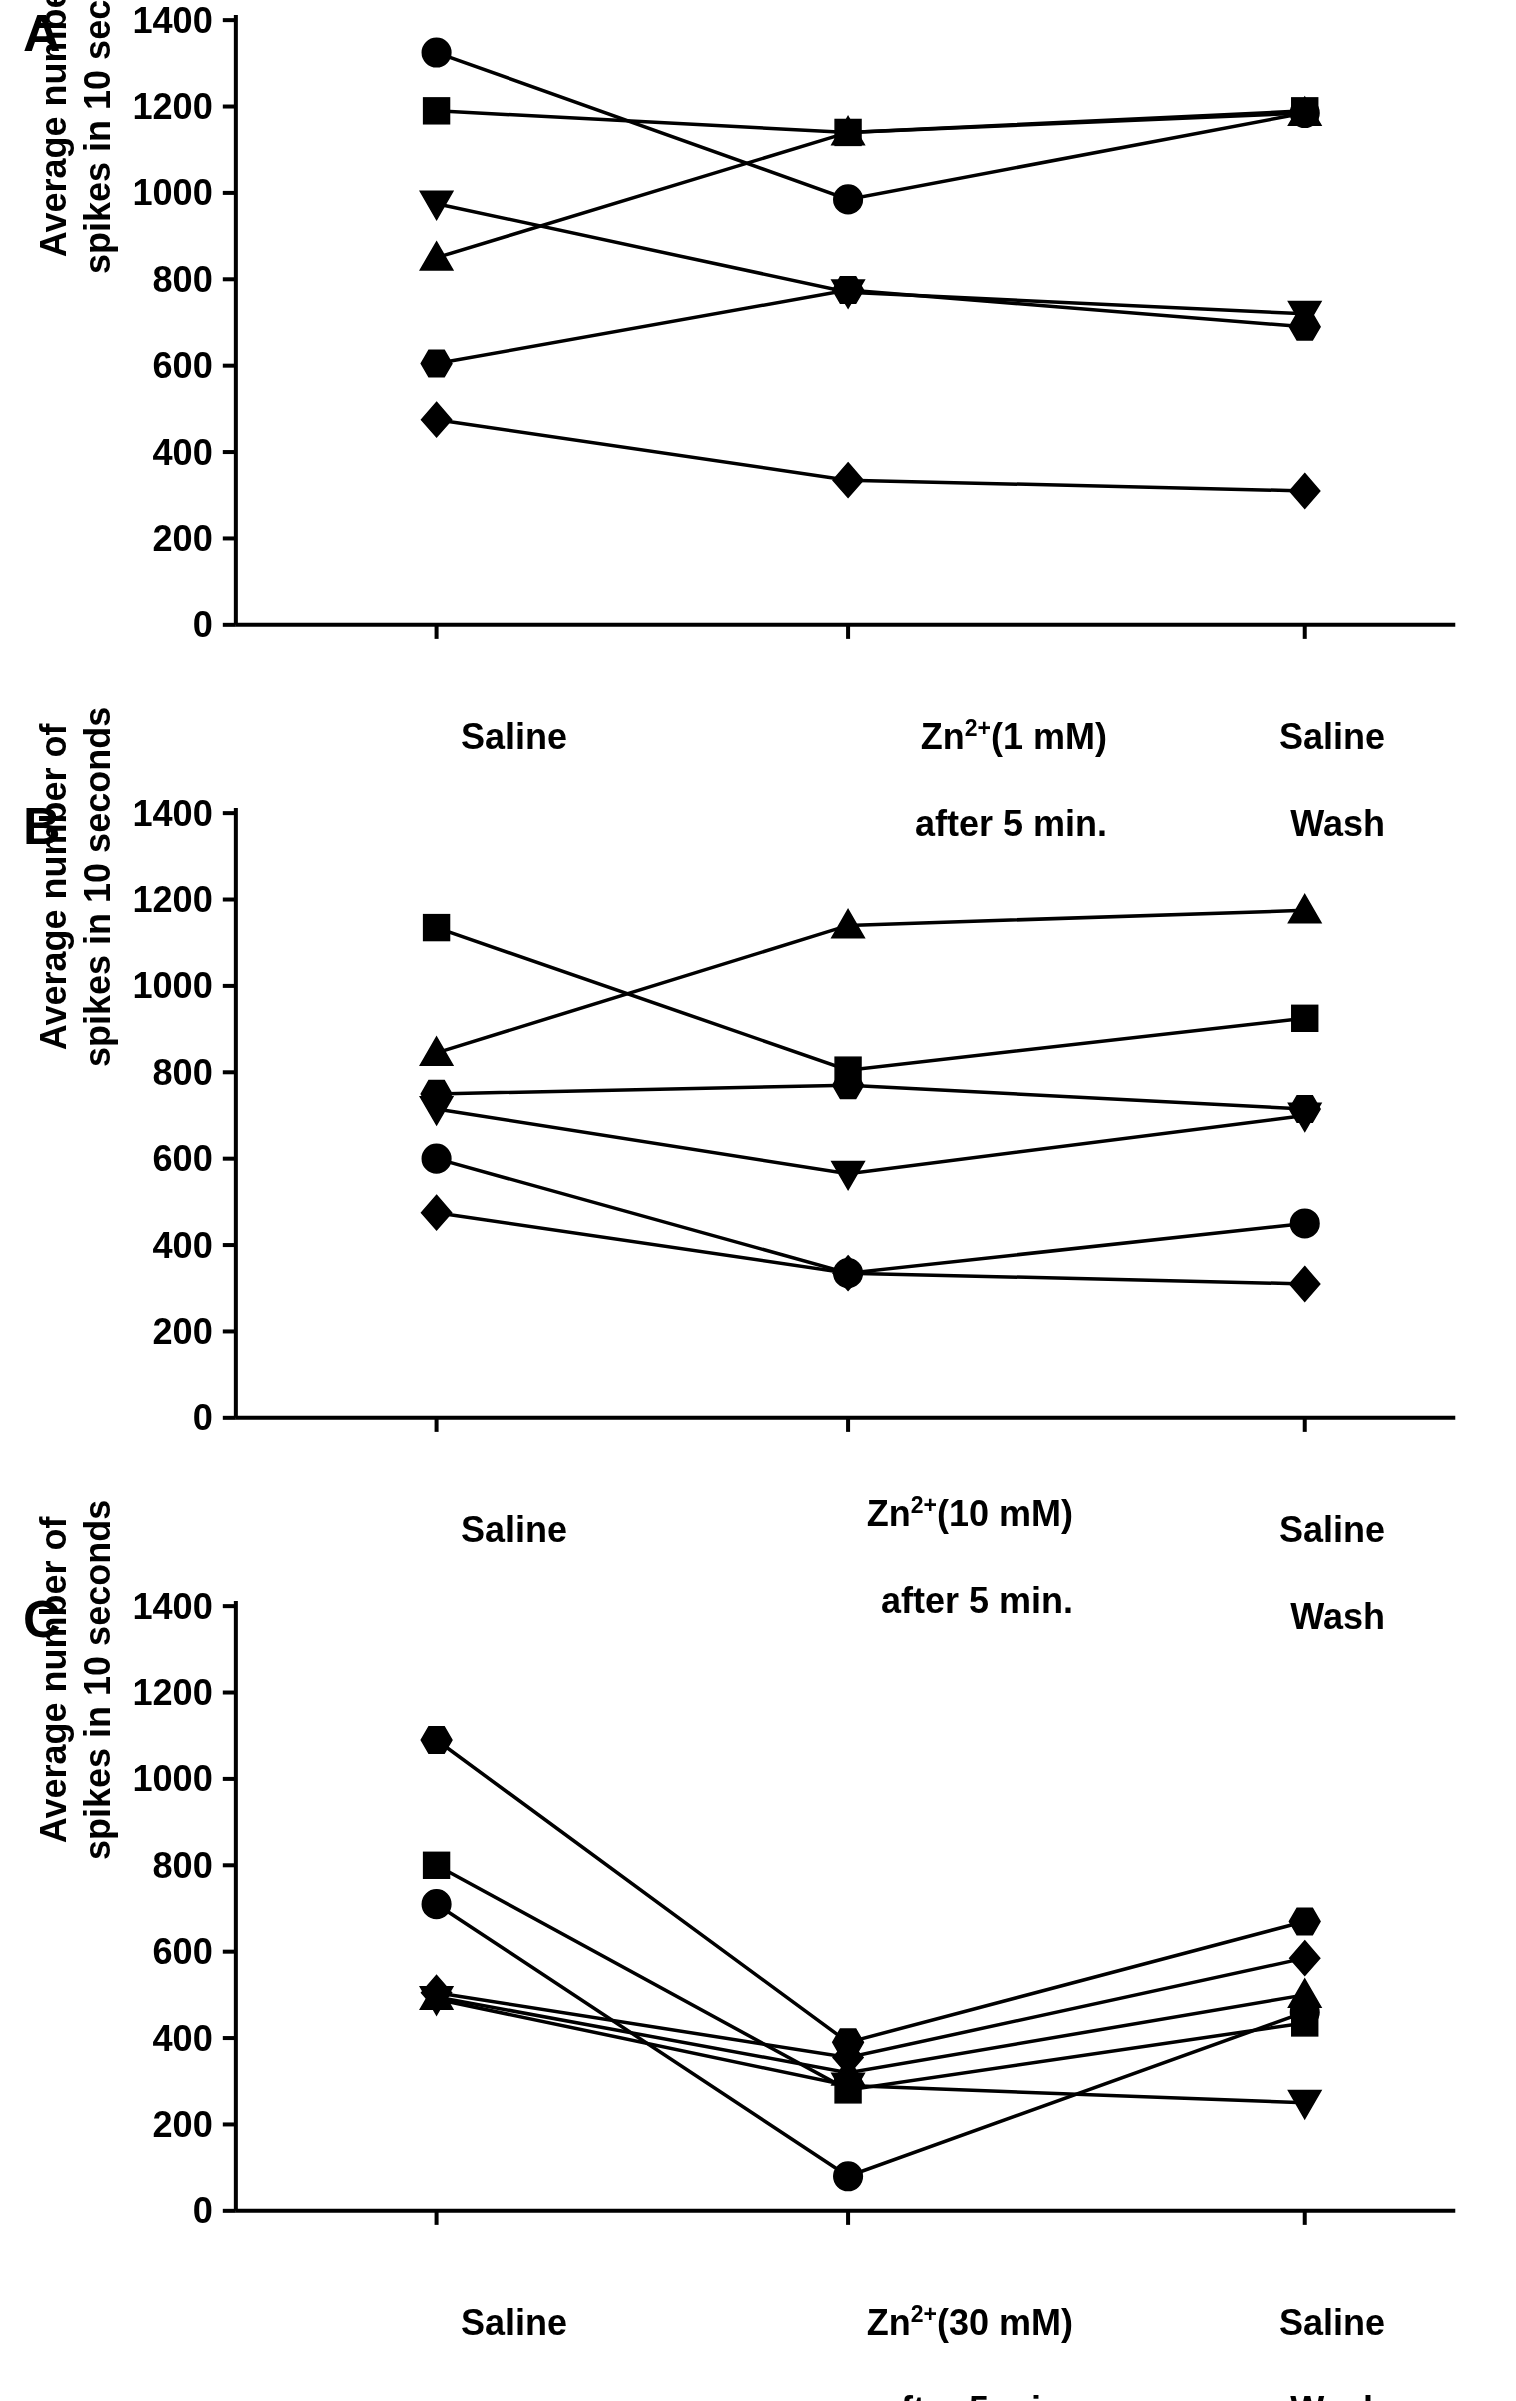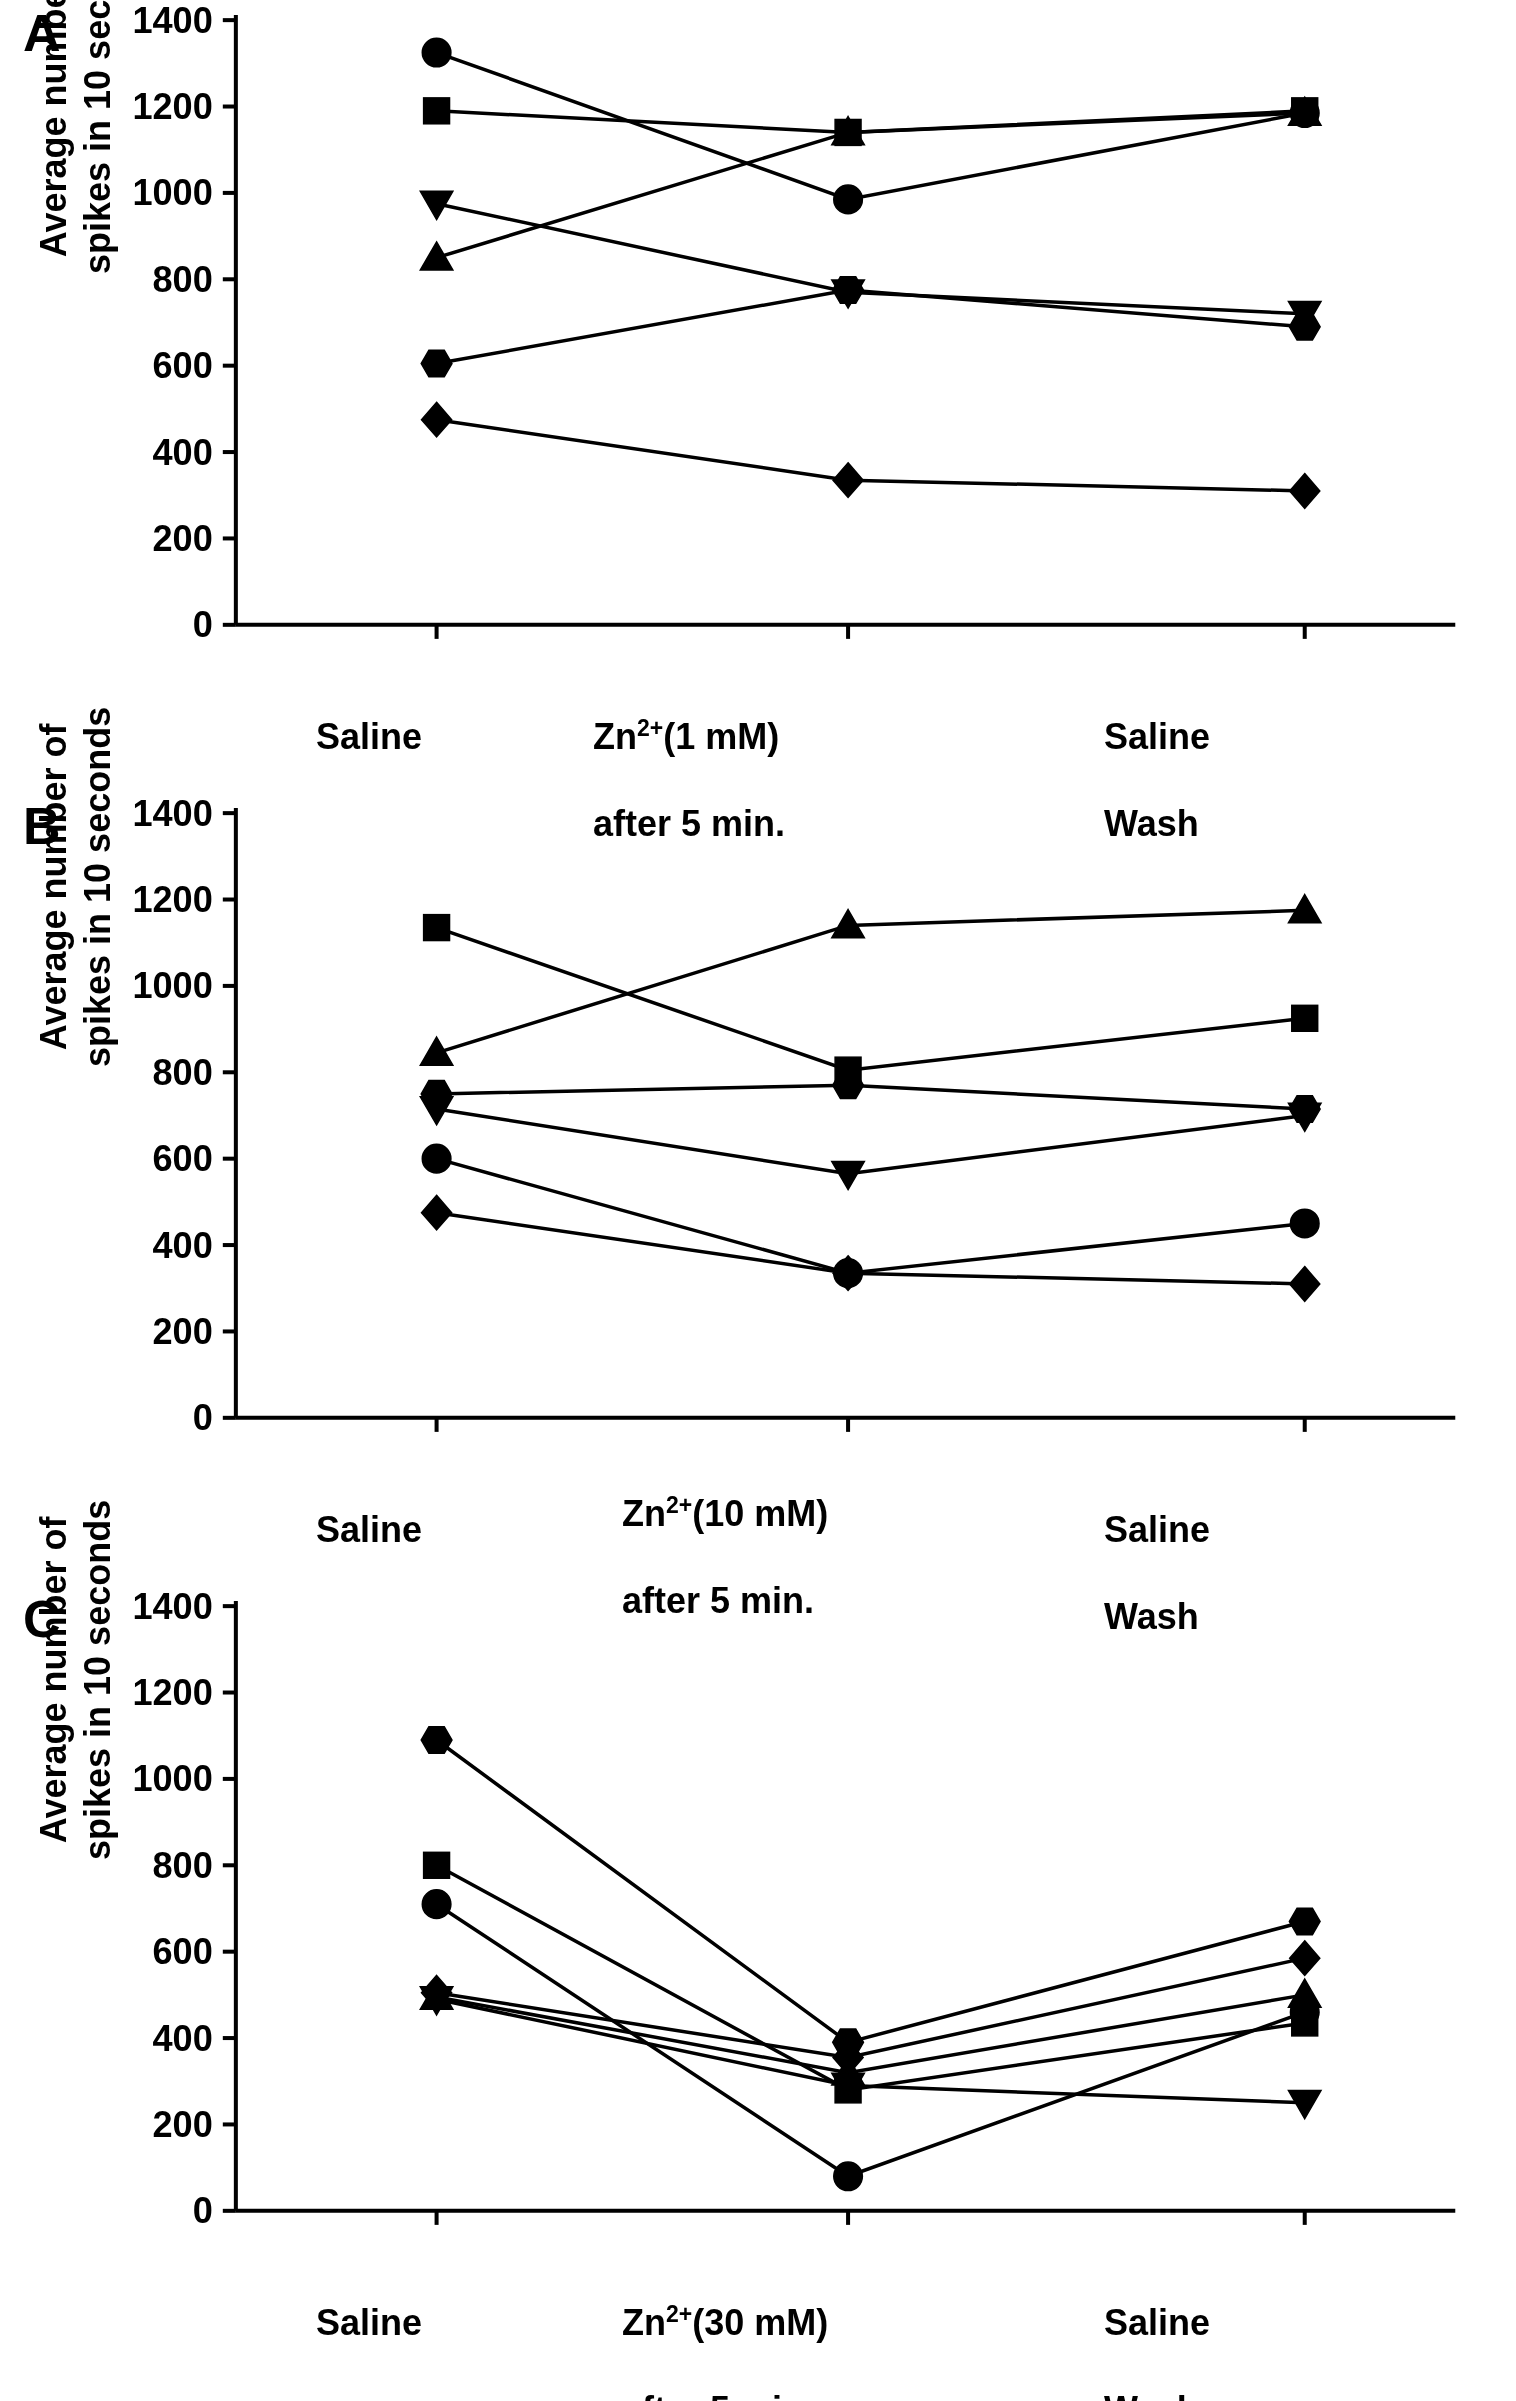--- a/index.html
+++ b/index.html
@@ -26,21 +26,21 @@
   }
   svg{display:block;}
   .tick-text{font-family:"Liberation Sans",sans-serif;font-size:72px;font-weight:bold;fill:#000;}
   .axis-line{stroke:#000;stroke-width:8;fill:none;}
   .tick-line{stroke:#000;stroke-width:8;}
   .series-line{stroke:#000;stroke-width:7;fill:none;}
   .cat-label{
     position:absolute;
     font-size:36px;
     font-weight:bold;
-    text-align:left;
+    text-align:right;
     line-height:1.2;
     white-space:pre-line;
   }
   .sup{font-size:23px;vertical-align:super;}
 </style>
 </head>
 <body>
 
 <div class="page">
 
@@ -127,21 +127,21 @@
         <g>
           <polygon points="1690,922.1607142857142 1720,956.6607142857142 1690,991.1607142857142 1660,956.6607142857142" fill="#000" stroke="#000" stroke-width="3"></polygon>
         </g>
         <g>
           <polygon points="2600,943.6785714285714 2630,978.1785714285714 2600,1012.6785714285714 2570,978.1785714285714" fill="#000" stroke="#000" stroke-width="3"></polygon>
         </g>
       </svg>
     <div class="cat-label" style="left:316px;top:672px;width:251px;">
       <span>Saline</span>
     </div>
-    <div class="cat-label" style="left:593px;top:672px;width:451px;">
+    <div class="cat-label" style="left:656px;top:672px;width:451px;">
       <span>Zn</span><span class="sup">2+</span><span>(1 mM)</span><br>
       <span>after 5 min.</span>
     </div>
     <div class="cat-label" style="left:1104px;top:672px;width:281px;">
       <span>Saline</span><br>
       <span>Wash</span>
     </div>
   </div>
 
   <div class="panel" style="height:793px;">

